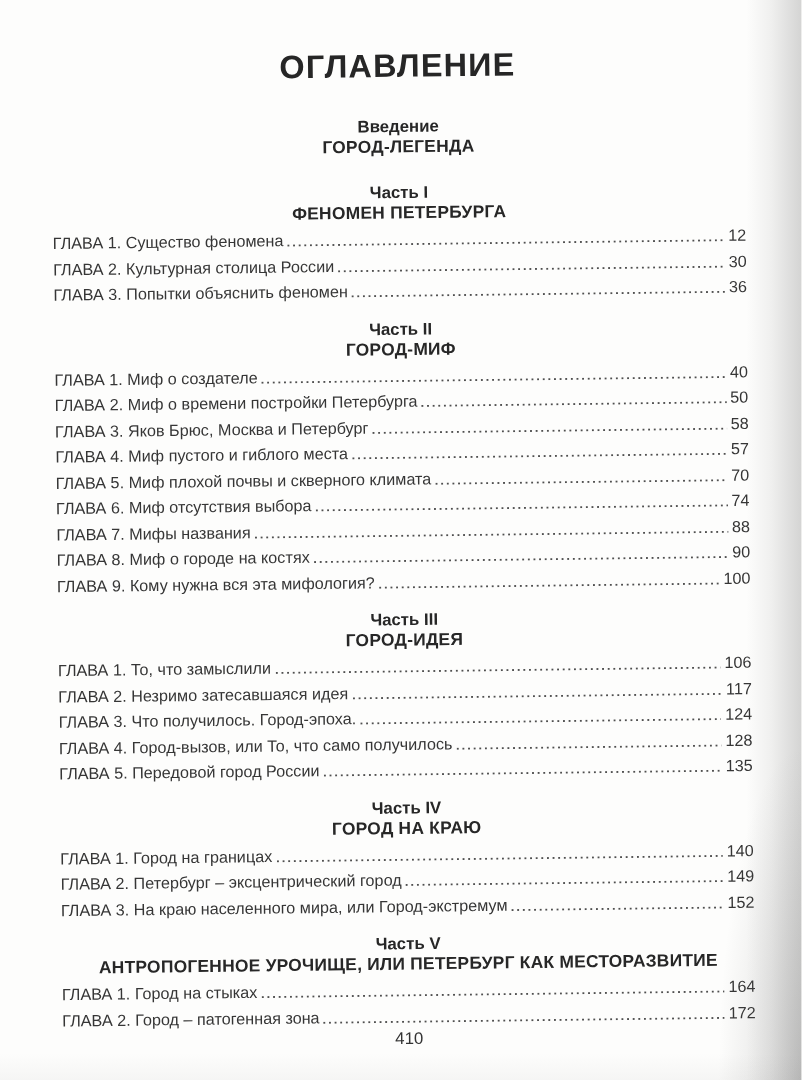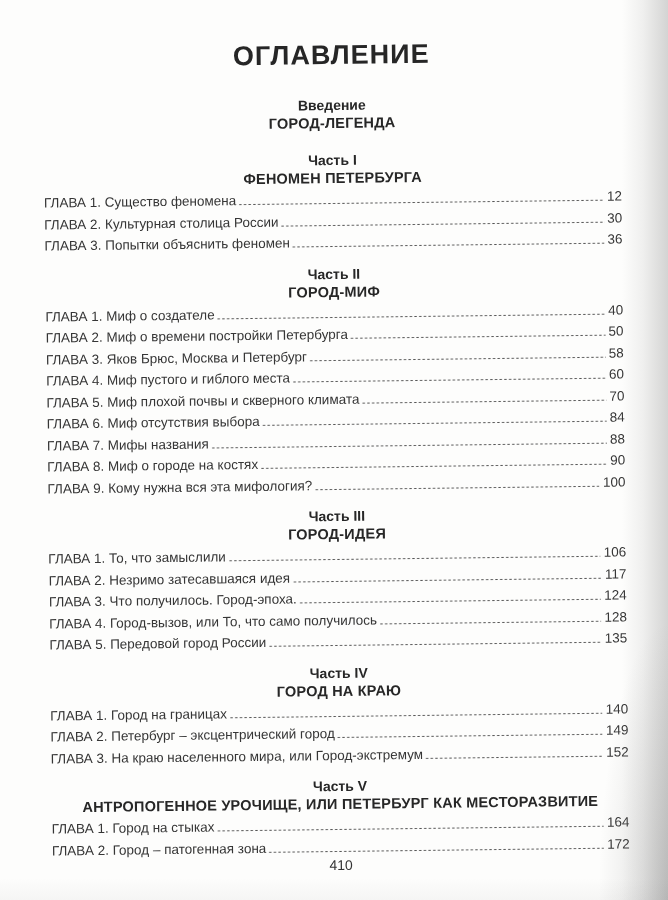--- a/index.html
+++ b/index.html
@@ -141,31 +141,31 @@
             <span class="pg">50</span>
           </div>
           <div class="row">
             <span class="lbl">ГЛАВА 3. Яков Брюс, Москва и Петербург</span>
             <span class="leader"></span>
             <span class="pg">58</span>
           </div>
           <div class="row">
             <span class="lbl">ГЛАВА 4. Миф пустого и гиблого места</span>
             <span class="leader"></span>
-            <span class="pg">60</span>
+            <span class="pg">57</span>
           </div>
           <div class="row">
             <span class="lbl">ГЛАВА 5. Миф плохой почвы и скверного климата</span>
             <span class="leader"></span>
             <span class="pg">70</span>
           </div>
           <div class="row">
             <span class="lbl">ГЛАВА 6. Миф отсутствия выбора</span>
             <span class="leader"></span>
-            <span class="pg">84</span>
+            <span class="pg">74</span>
           </div>
           <div class="row">
             <span class="lbl">ГЛАВА 7. Мифы названия</span>
             <span class="leader"></span>
             <span class="pg">88</span>
           </div>
           <div class="row">
             <span class="lbl">ГЛАВА 8. Миф о городе на костях</span>
             <span class="leader"></span>
             <span class="pg">90</span>

